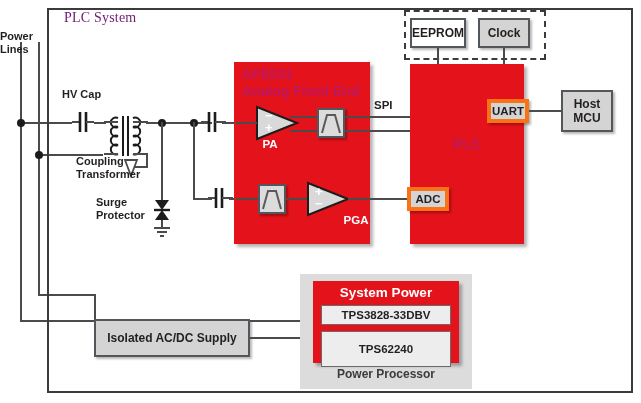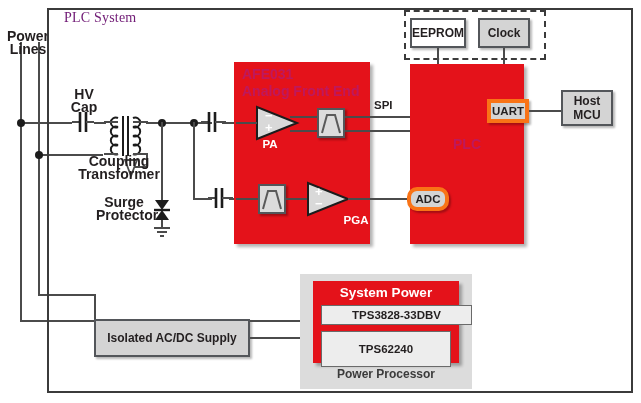--- a/index.html
+++ b/index.html
@@ -9,21 +9,21 @@
   .abs{position:absolute;}
   
   #plc-frame{left:47px;top:8px;width:586px;height:385px;border:2px solid #3b3b3b;box-sizing:border-box;background:transparent;}
   #plc-title{left:64px;top:10px;font-size:14px;color:#701a75;letter-spacing:.2px;font-family:Liberation Serif, serif;}
   
   .wire{background:#4b4b4b;}
   .wh{height:2px;}
   .wv{width:2px;}
   .dot{width:8px;height:8px;border-radius:50%;background:#1c1c1c;}
   
-  .lbl{font-size:14px;line-height:13px;color:#231f20;text-align:center;font-weight:bold;}
+  .lbl{font-size:11px;line-height:13px;color:#231f20;font-weight:bold;}
   .lbl-plain{font-size:12px;line-height:13.5px;color:#231f20;text-align:center;}
   
   .gbox{background:#d4d4d4;border:2px solid #53565a;box-sizing:border-box;
         display:flex;align-items:center;justify-content:center;text-align:center;
         font-size:12px;font-weight:bold;color:#231f20;
         box-shadow:2px 2px 2px rgba(0,0,0,.28);}
   .wbox{background:#ffffff;border:2px solid #53565a;box-sizing:border-box;
         display:flex;align-items:center;justify-content:center;text-align:center;
         font-size:12px;font-weight:bold;color:#231f20;
         box-shadow:2px 2px 2px rgba(0,0,0,.28);}
@@ -228,42 +228,42 @@
 
   <div class="abs redbox" id="proc-block" style="left:410px;top:64px;width:114px;height:180px;"></div>
   <div class="abs redtitle" style="left:410px;top:136px;width:114px;text-align:center;">
     <div>PLC</div>
   </div>
 
   <div class="abs pinbox" style="left:487px;top:99px;width:42px;height:24px;">
     <span>UART</span>
   </div>
 
-  <div class="abs pinbox" style="left:407px;top:187px;width:42px;height:24px;border-radius:10px;">
+  <div class="abs pinbox" style="left:407px;top:187px;width:42px;height:24px;">
     <span>ADC</span>
   </div>
 
   <div class="abs wire wh" style="left:529px;top:110px;width:33px;"></div>
 
-  <div class="abs gbox" style="left:561px;top:90px;width:52px;height:36px;flex-direction:column;">
+  <div class="abs gbox" style="left:561px;top:90px;width:52px;height:42px;flex-direction:column;">
     <span>Host</span>
     <span>MCU</span>
   </div>
 
   <div class="abs gbox" style="left:94px;top:319px;width:156px;height:38px;">
     <span>Isolated AC/DC Supply</span>
   </div>
 
   <div class="abs wire wh" style="left:250px;top:320px;width:64px;"></div>
   <div class="abs wire wh" style="left:250px;top:337px;width:64px;"></div>
 
   <div class="abs" id="pm-back"></div>
   <div class="abs redbox" id="pm-red"></div>
   <div class="abs" style="left:313px;top:285px;width:146px;text-align:center;color:#fff;font-size:13.5px;font-weight:bold;">System Power</div>
-  <div class="abs tpsbox" style="left:321px;top:305px;width:151px;height:20px;">
+  <div class="abs tpsbox" style="left:321px;top:305px;width:130px;height:20px;">
     <span>TPS3828-33DBV</span>
   </div>
   <div class="abs tpsbox" style="left:321px;top:331px;width:130px;height:36px;">
     <span>TPS62240</span>
   </div>
   <div class="abs lbl-plain" style="left:300px;top:368px;width:172px;font-weight:bold;color:#3b3b3b;">
     <span>Power Processor</span>
   </div>
 
 </div>

